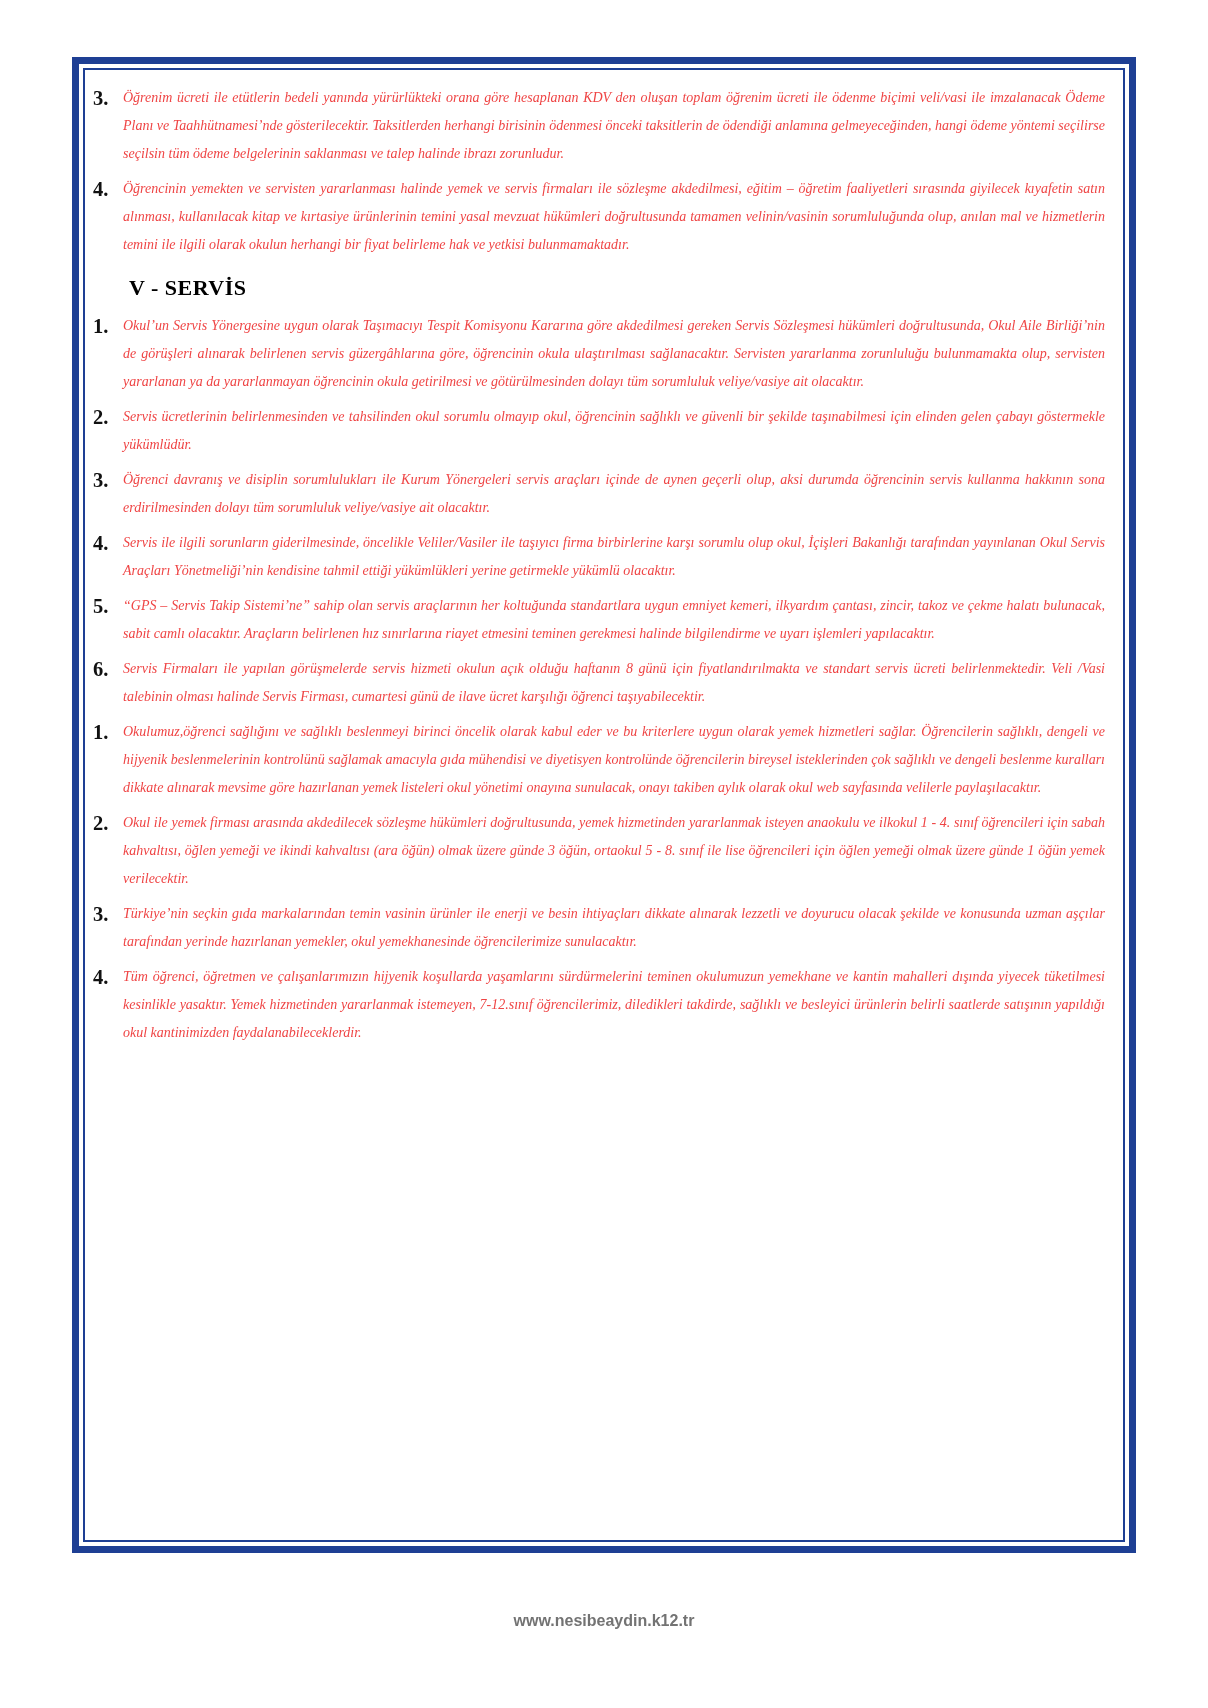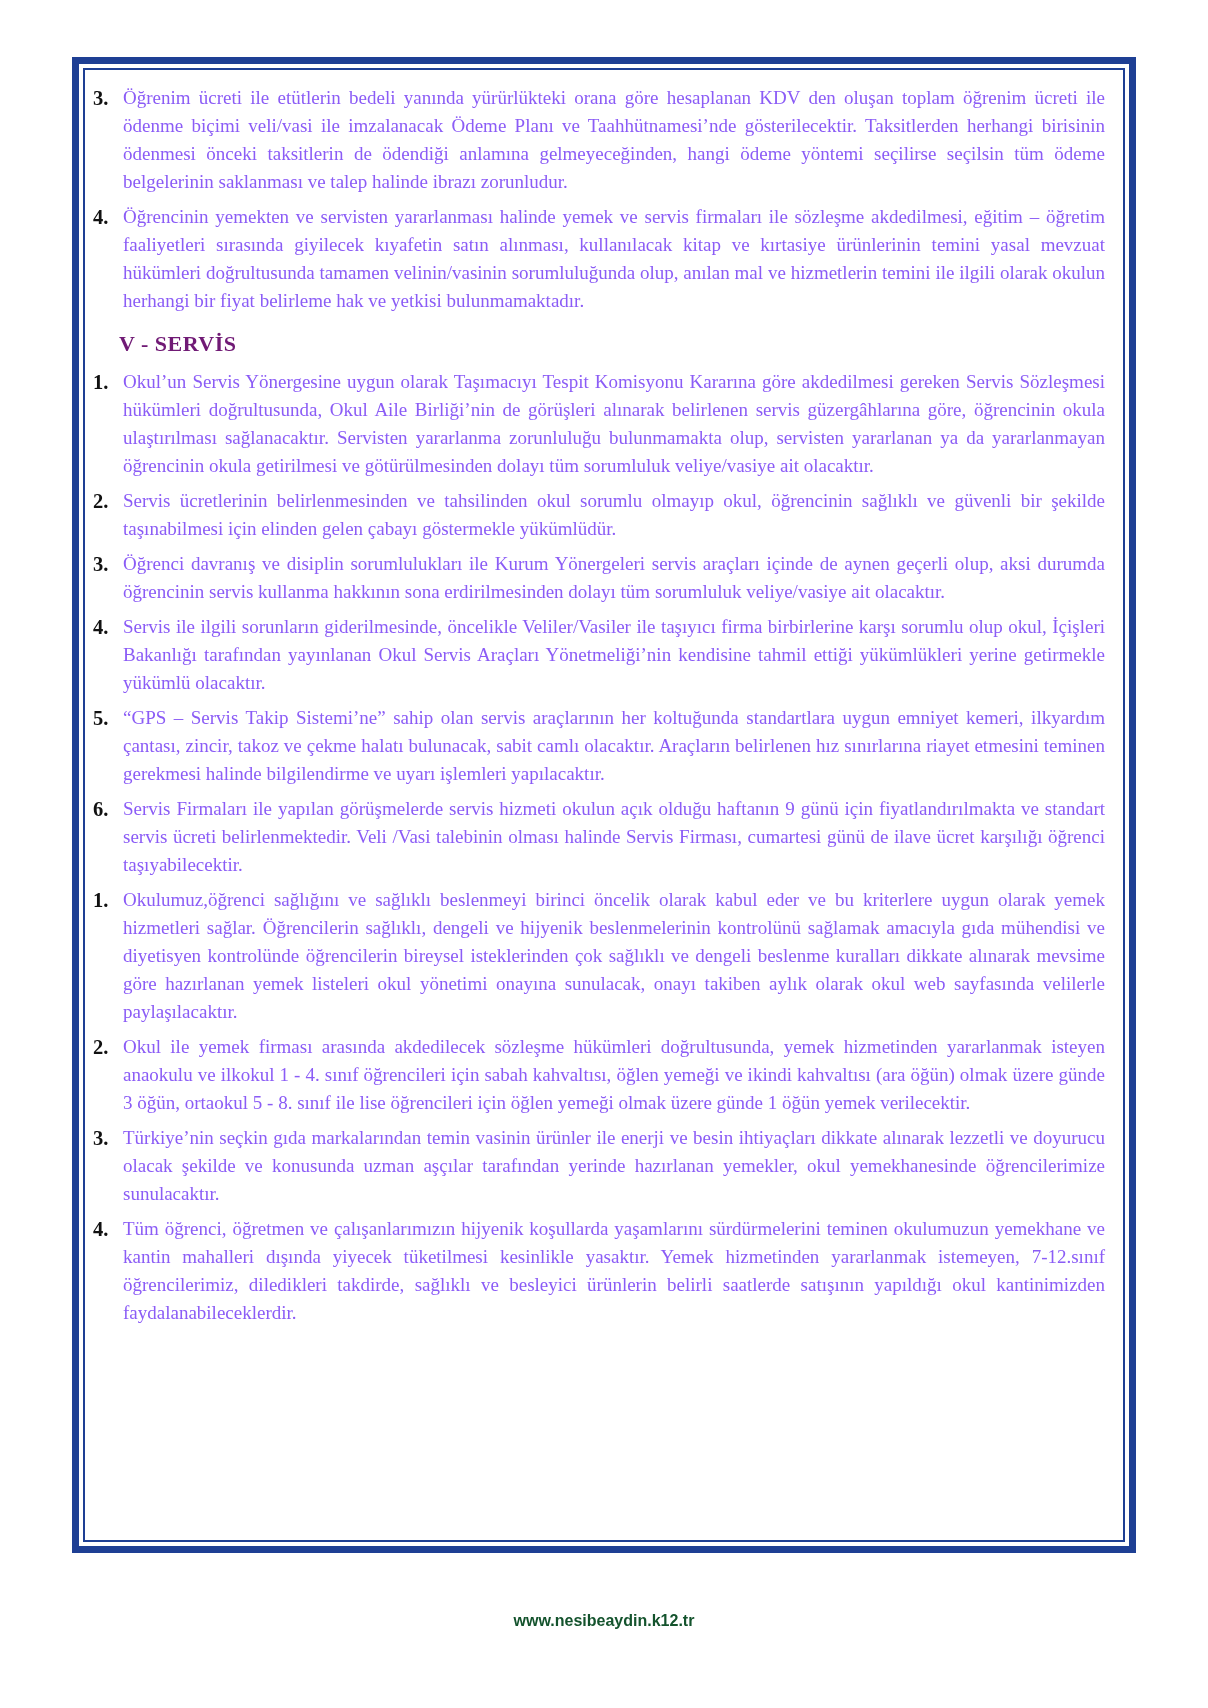--- a/index.html
+++ b/index.html
@@ -42,44 +42,45 @@
     font-weight: bold;
     font-size: 20.5px;
     line-height: 28px;
     color: #111111;
     text-align: left;
     padding-left: 2px;
     box-sizing: border-box;
   }
   .item .txt {
     flex: 1 1 auto;
-    font-size: 19px;
+    font-size: 14px;
     line-height: 28px;
-    color: #8b5cf6;
+    color: #ef4444;
     text-align: justify;
+    font-style: italic;
   }
   .sec-heading {
-    margin: 16px 0 11px 28px;
+    margin: 16px 0 11px 38px;
     font-family: "Liberation Serif", serif;
     font-weight: bold;
     font-size: 22px;
     line-height: 26px;
-    color: #701a75;
+    color: #000000;
     letter-spacing: 0.5px;
   }
   .footer-url {
     position: absolute;
     left: 0;
     top: 1612px;
     width: 100%;
     text-align: center;
     font-family: "Liberation Sans", sans-serif;
     font-weight: bold;
     font-size: 16px;
-    color: #14532d;
+    color: #737373;
   }
 </style>
 </head>
 <body>
 
 <div class="page">
   <div class="doc-frame">
     <div class="doc-inner">
 
       <div class="item">
@@ -108,21 +109,21 @@
       <div class="item">
         <span class="num">4.</span>
         <span class="txt">Servis ile ilgili sorunların giderilmesinde, öncelikle Veliler/Vasiler ile taşıyıcı firma birbirlerine karşı sorumlu olup okul, İçişleri Bakanlığı tarafından yayınlanan Okul Servis Araçları Yönetmeliği’nin kendisine tahmil ettiği yükümlükleri yerine getirmekle yükümlü olacaktır.</span>
       </div>
       <div class="item">
         <span class="num">5.</span>
         <span class="txt">“GPS – Servis Takip Sistemi’ne” sahip olan servis araçlarının her koltuğunda standartlara uygun emniyet kemeri, ilkyardım çantası, zincir, takoz ve çekme halatı bulunacak, sabit camlı olacaktır. Araçların belirlenen hız sınırlarına riayet etmesini teminen gerekmesi halinde bilgilendirme ve uyarı işlemleri yapılacaktır.</span>
       </div>
       <div class="item">
         <span class="num">6.</span>
-        <span class="txt">Servis Firmaları ile yapılan görüşmelerde servis hizmeti okulun açık olduğu haftanın 9 günü için fiyatlandırılmakta ve standart servis ücreti belirlenmektedir. Veli /Vasi talebinin olması halinde Servis Firması, cumartesi günü de ilave ücret karşılığı öğrenci taşıyabilecektir.</span>
+        <span class="txt">Servis Firmaları ile yapılan görüşmelerde servis hizmeti okulun açık olduğu haftanın 8 günü için fiyatlandırılmakta ve standart servis ücreti belirlenmektedir. Veli /Vasi talebinin olması halinde Servis Firması, cumartesi günü de ilave ücret karşılığı öğrenci taşıyabilecektir.</span>
       </div>
 
 
       <div class="item">
         <span class="num">1.</span>
         <span class="txt">Okulumuz,öğrenci sağlığını ve sağlıklı beslenmeyi birinci öncelik olarak kabul eder ve bu kriterlere uygun olarak yemek hizmetleri sağlar. Öğrencilerin sağlıklı, dengeli ve hijyenik beslenmelerinin kontrolünü sağlamak amacıyla gıda mühendisi ve diyetisyen kontrolünde öğrencilerin bireysel isteklerinden çok sağlıklı ve dengeli beslenme kuralları dikkate alınarak mevsime göre hazırlanan yemek listeleri okul yönetimi onayına sunulacak, onayı takiben aylık olarak okul web sayfasında velilerle paylaşılacaktır.</span>
       </div>
       <div class="item">
         <span class="num">2.</span>
         <span class="txt">Okul ile yemek firması arasında akdedilecek sözleşme hükümleri doğrultusunda, yemek hizmetinden yararlanmak isteyen anaokulu ve ilkokul 1 - 4. sınıf öğrencileri için sabah kahvaltısı, öğlen yemeği ve ikindi kahvaltısı (ara öğün) olmak üzere günde 3 öğün, ortaokul 5 - 8. sınıf ile lise öğrencileri için öğlen yemeği olmak üzere günde 1 öğün yemek verilecektir.</span>

